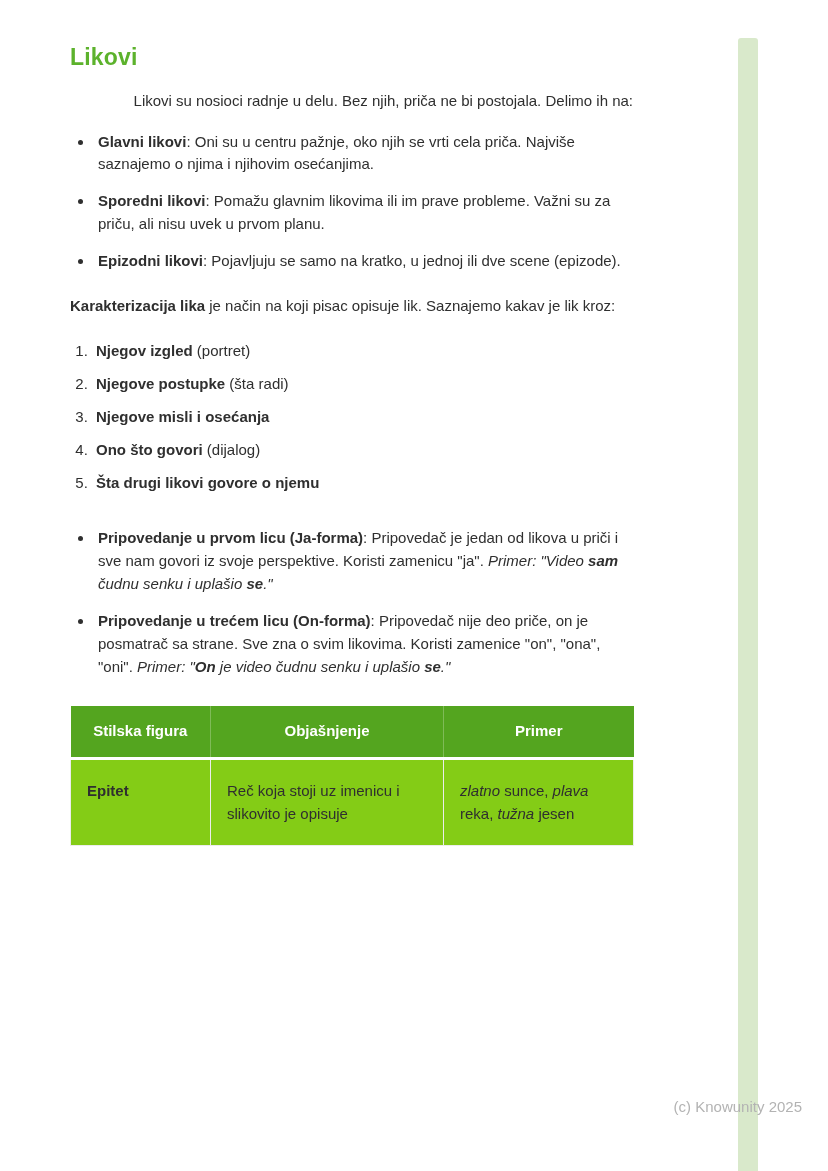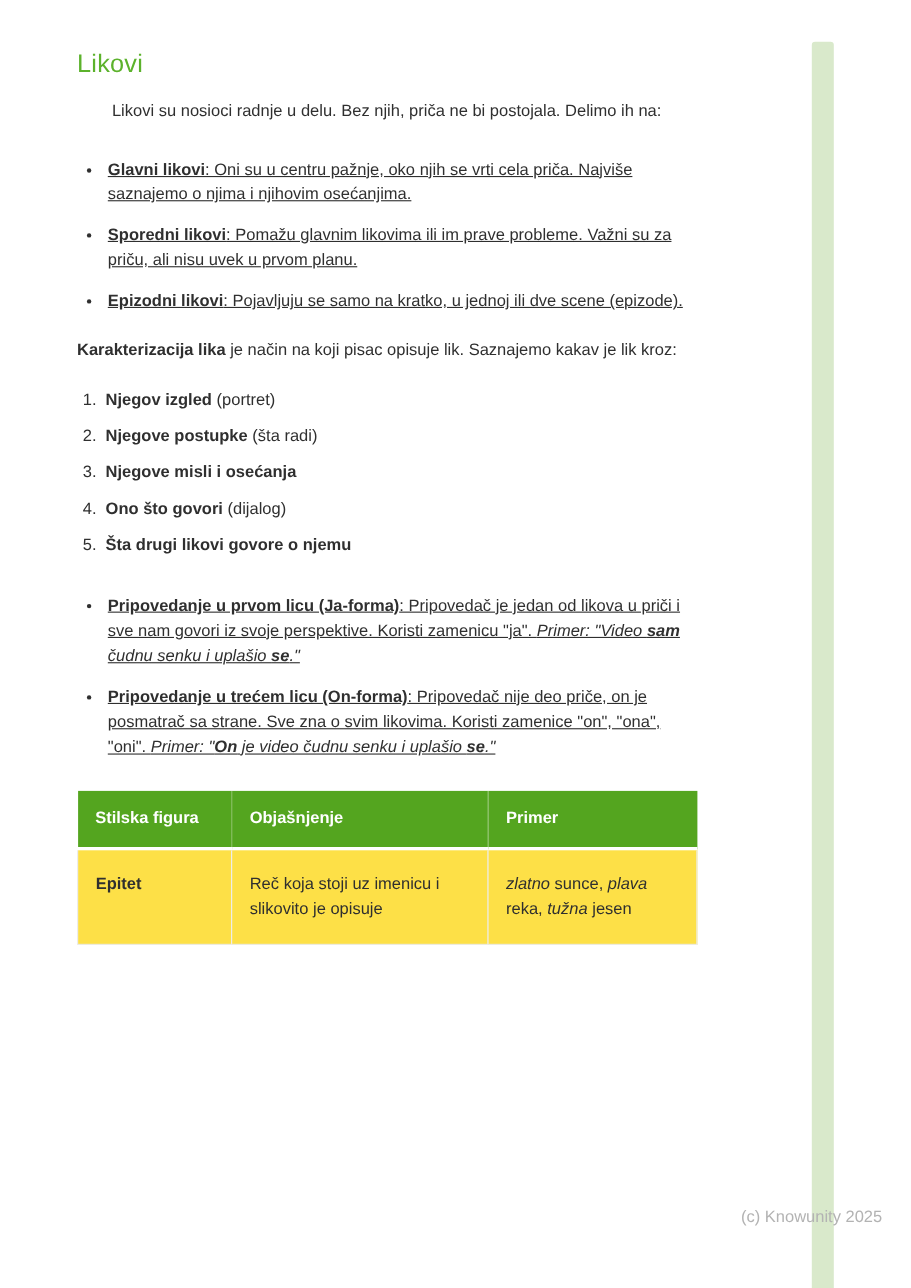--- a/index.html
+++ b/index.html
@@ -19,46 +19,46 @@
   }
   .page-stripe{
     position:absolute;right:70px;top:38px;bottom:0;width:20px;
     background:var(--stripe);border-radius:3px 3px 0 0;
   }
   .content{
     position:absolute;left:70px;top:30px;width:563px;
   }
   h2{
     color:var(--accent);font-size:23px;line-height:1.2;
-    margin:34px 0 18px;font-weight:400;letter-spacing:.2px;
+    margin:34px 0 18px;font-weight:700;letter-spacing:.2px;
   }
   h2.first{margin-top:14px;}
   p{margin:0 0 16px;text-align:justify;}
-  p.single{text-align:center;}
-  ul{margin:31px 0 22px;padding-left:24px;list-style:disc;text-decoration:underline;}
+  p.single{text-align:right;}
+  ul{margin:18px 0 22px;padding-left:24px;list-style:disc;}
   ul li{margin-bottom:14px;padding-left:4px;}
   ol{margin:22px 0 32px;padding-left:22px;list-style:decimal;}
   ol li{margin-bottom:10px;padding-left:4px;}
   .b{font-weight:700;}
   .i{font-style:italic;}
   table{
     width:563px;border-collapse:collapse;table-layout:fixed;
     margin-top:28px;font-size:15px;
   }
   col.c1{width:140px;}
   col.c2{width:233px;}
   col.c3{width:190px;}
   thead th{
     background:var(--table-header);color:#ffffff;font-weight:700;
-    text-align:left;padding:14px 16px;border-bottom:3px solid #ffffff;
+    text-align:center;padding:14px 16px;border-bottom:3px solid #ffffff;
     border-right:1px solid rgba(255,255,255,.25);
   }
   thead th:last-child{border-right:none;}
   tbody td{
-    background:#fde047;border:1px solid #ececec;
+    background:#84cc16;border:1px solid #ececec;
     padding:20px 16px;vertical-align:top;line-height:1.5;
   }
   .watermark{
     position:absolute;right:26px;bottom:52px;
     font-size:15px;color:var(--muted);white-space:nowrap;
   }
 </style>
 </head>
 <body>
 

